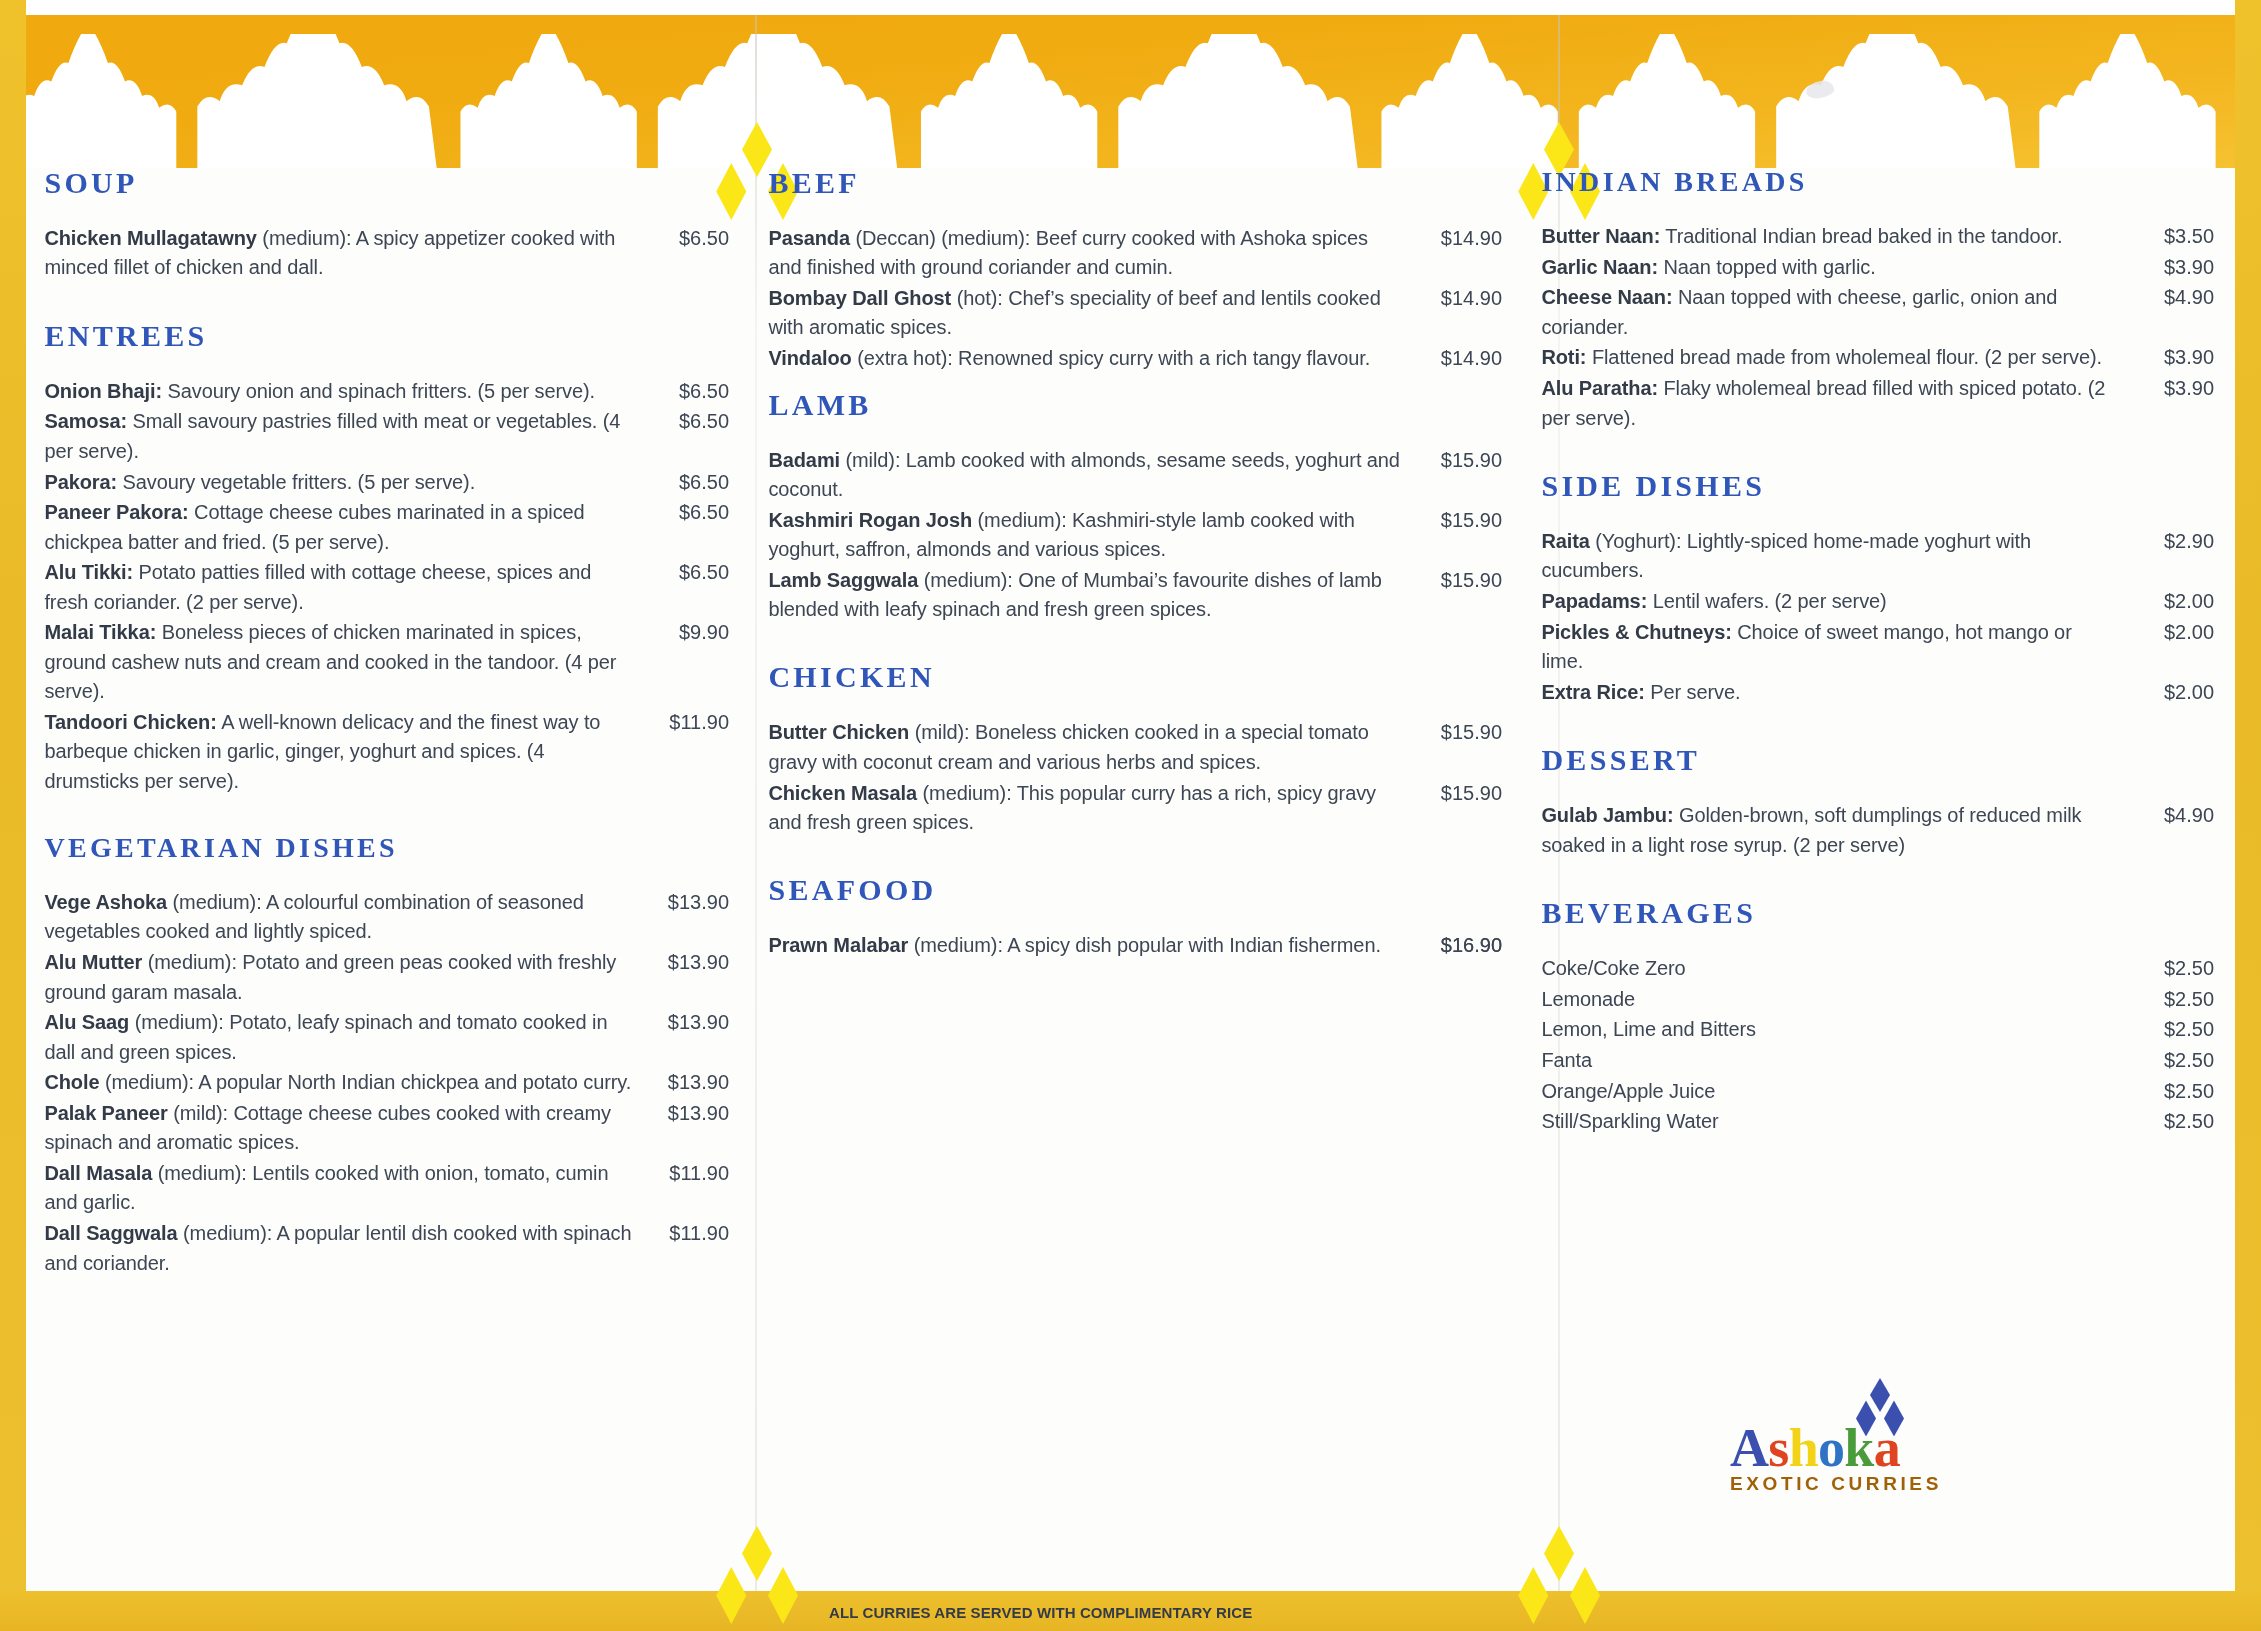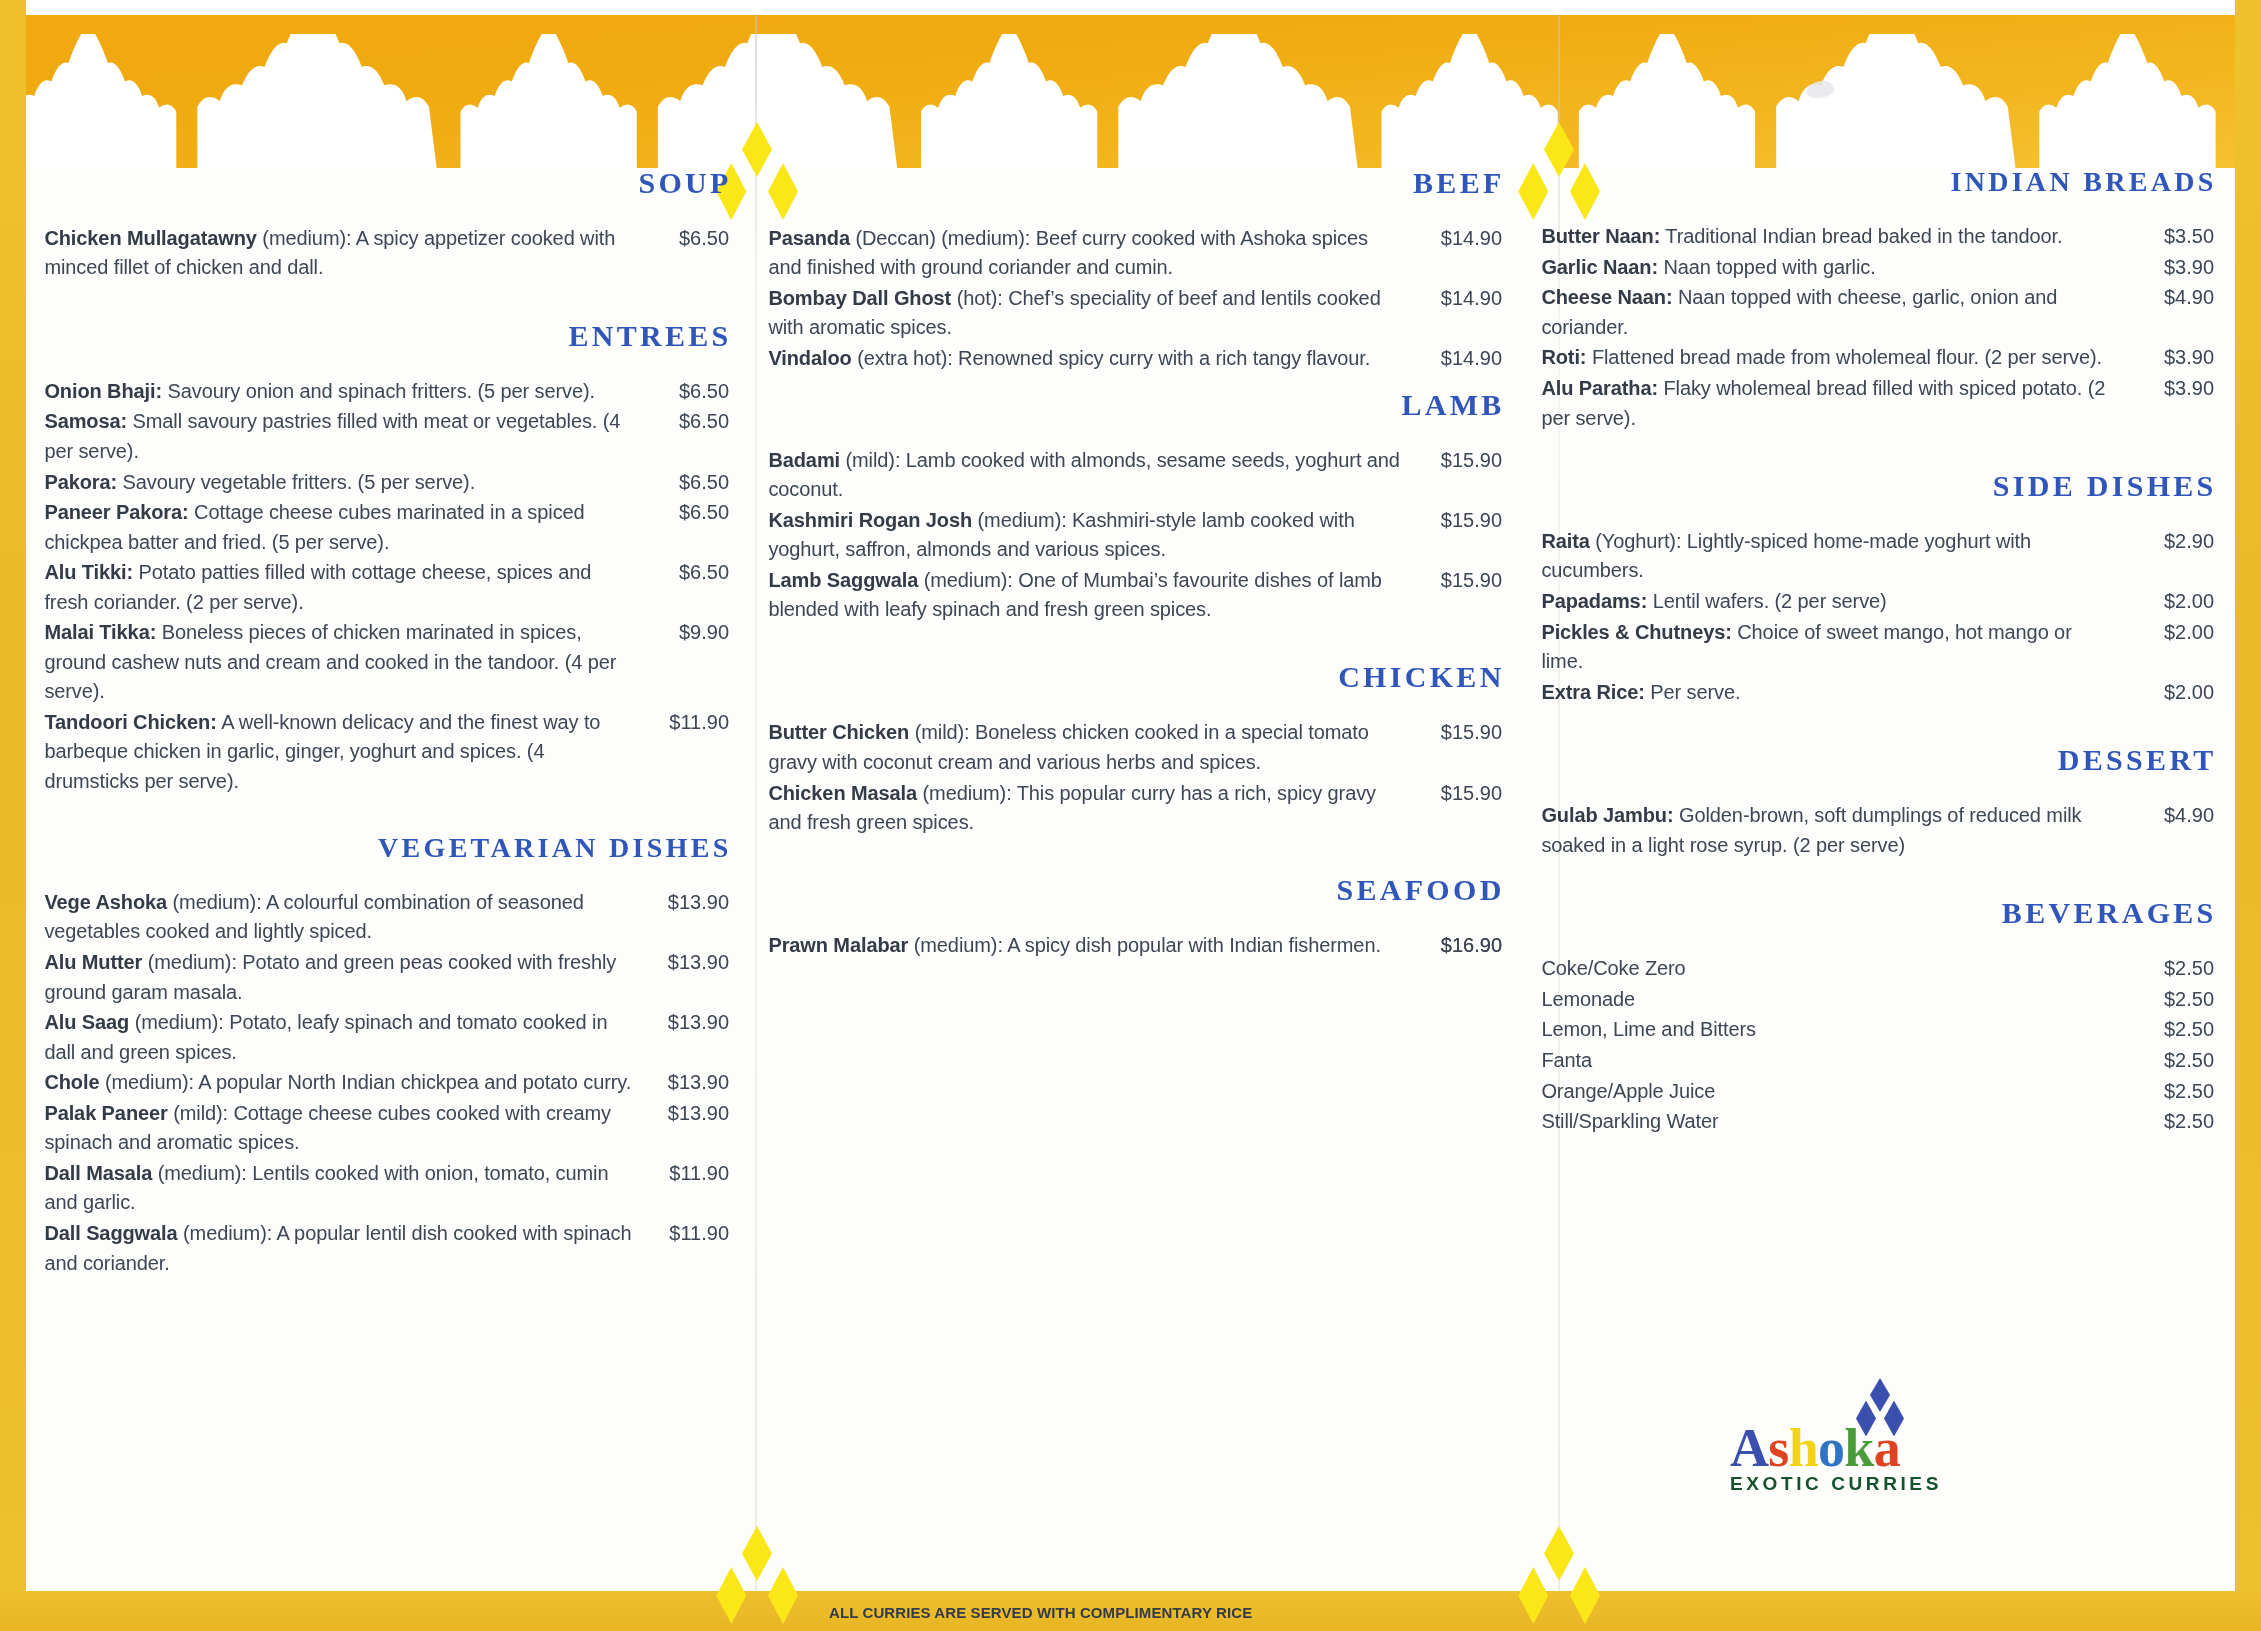--- a/index.html
+++ b/index.html
@@ -77,21 +77,21 @@
     position: absolute; left: 26px; right: 26px; top: 151px; bottom: 41px;
     display: flex;
   }
   .col { position: relative; padding: 0 18.4px; }
   .col.c1 { width: 724px; }
   .col.c2 { width: 773px; }
   .col.c3 { width: 712px; }
 
   
   .sec-title {
-    text-align: right;
+    text-align: left;
     font-family: "Liberation Serif", serif;
     font-weight: 700;
     color: #2f56b8;
     letter-spacing: 3.3px;
     font-size: 30px;
     line-height: 1;
   }
   .sec-title.sm { font-size: 28px; }
 
   
@@ -150,21 +150,21 @@
   }
   .logo-word .c-a1 { color: #3b4fae; }
   .logo-word .c-s  { color: #e0431f; }
   .logo-word .c-h  { color: #f3d317; }
   .logo-word .c-o  { color: #2f73c4; }
   .logo-word .c-k  { color: #4a9c3a; }
   .logo-word .c-a2 { color: #e0431f; }
   .logo-sub {
     font-size: 19px; font-weight: 700;
     letter-spacing: 3.6px;
-    color: #14532d;
+    color: #a16207;
     margin-top: 2.6px;
   }
 </style>
 </head>
 <body>
 
 <div id="menu">
 
   <div class="header-band">
     <svg viewBox="0 0 3437 205" preserveAspectRatio="none">

